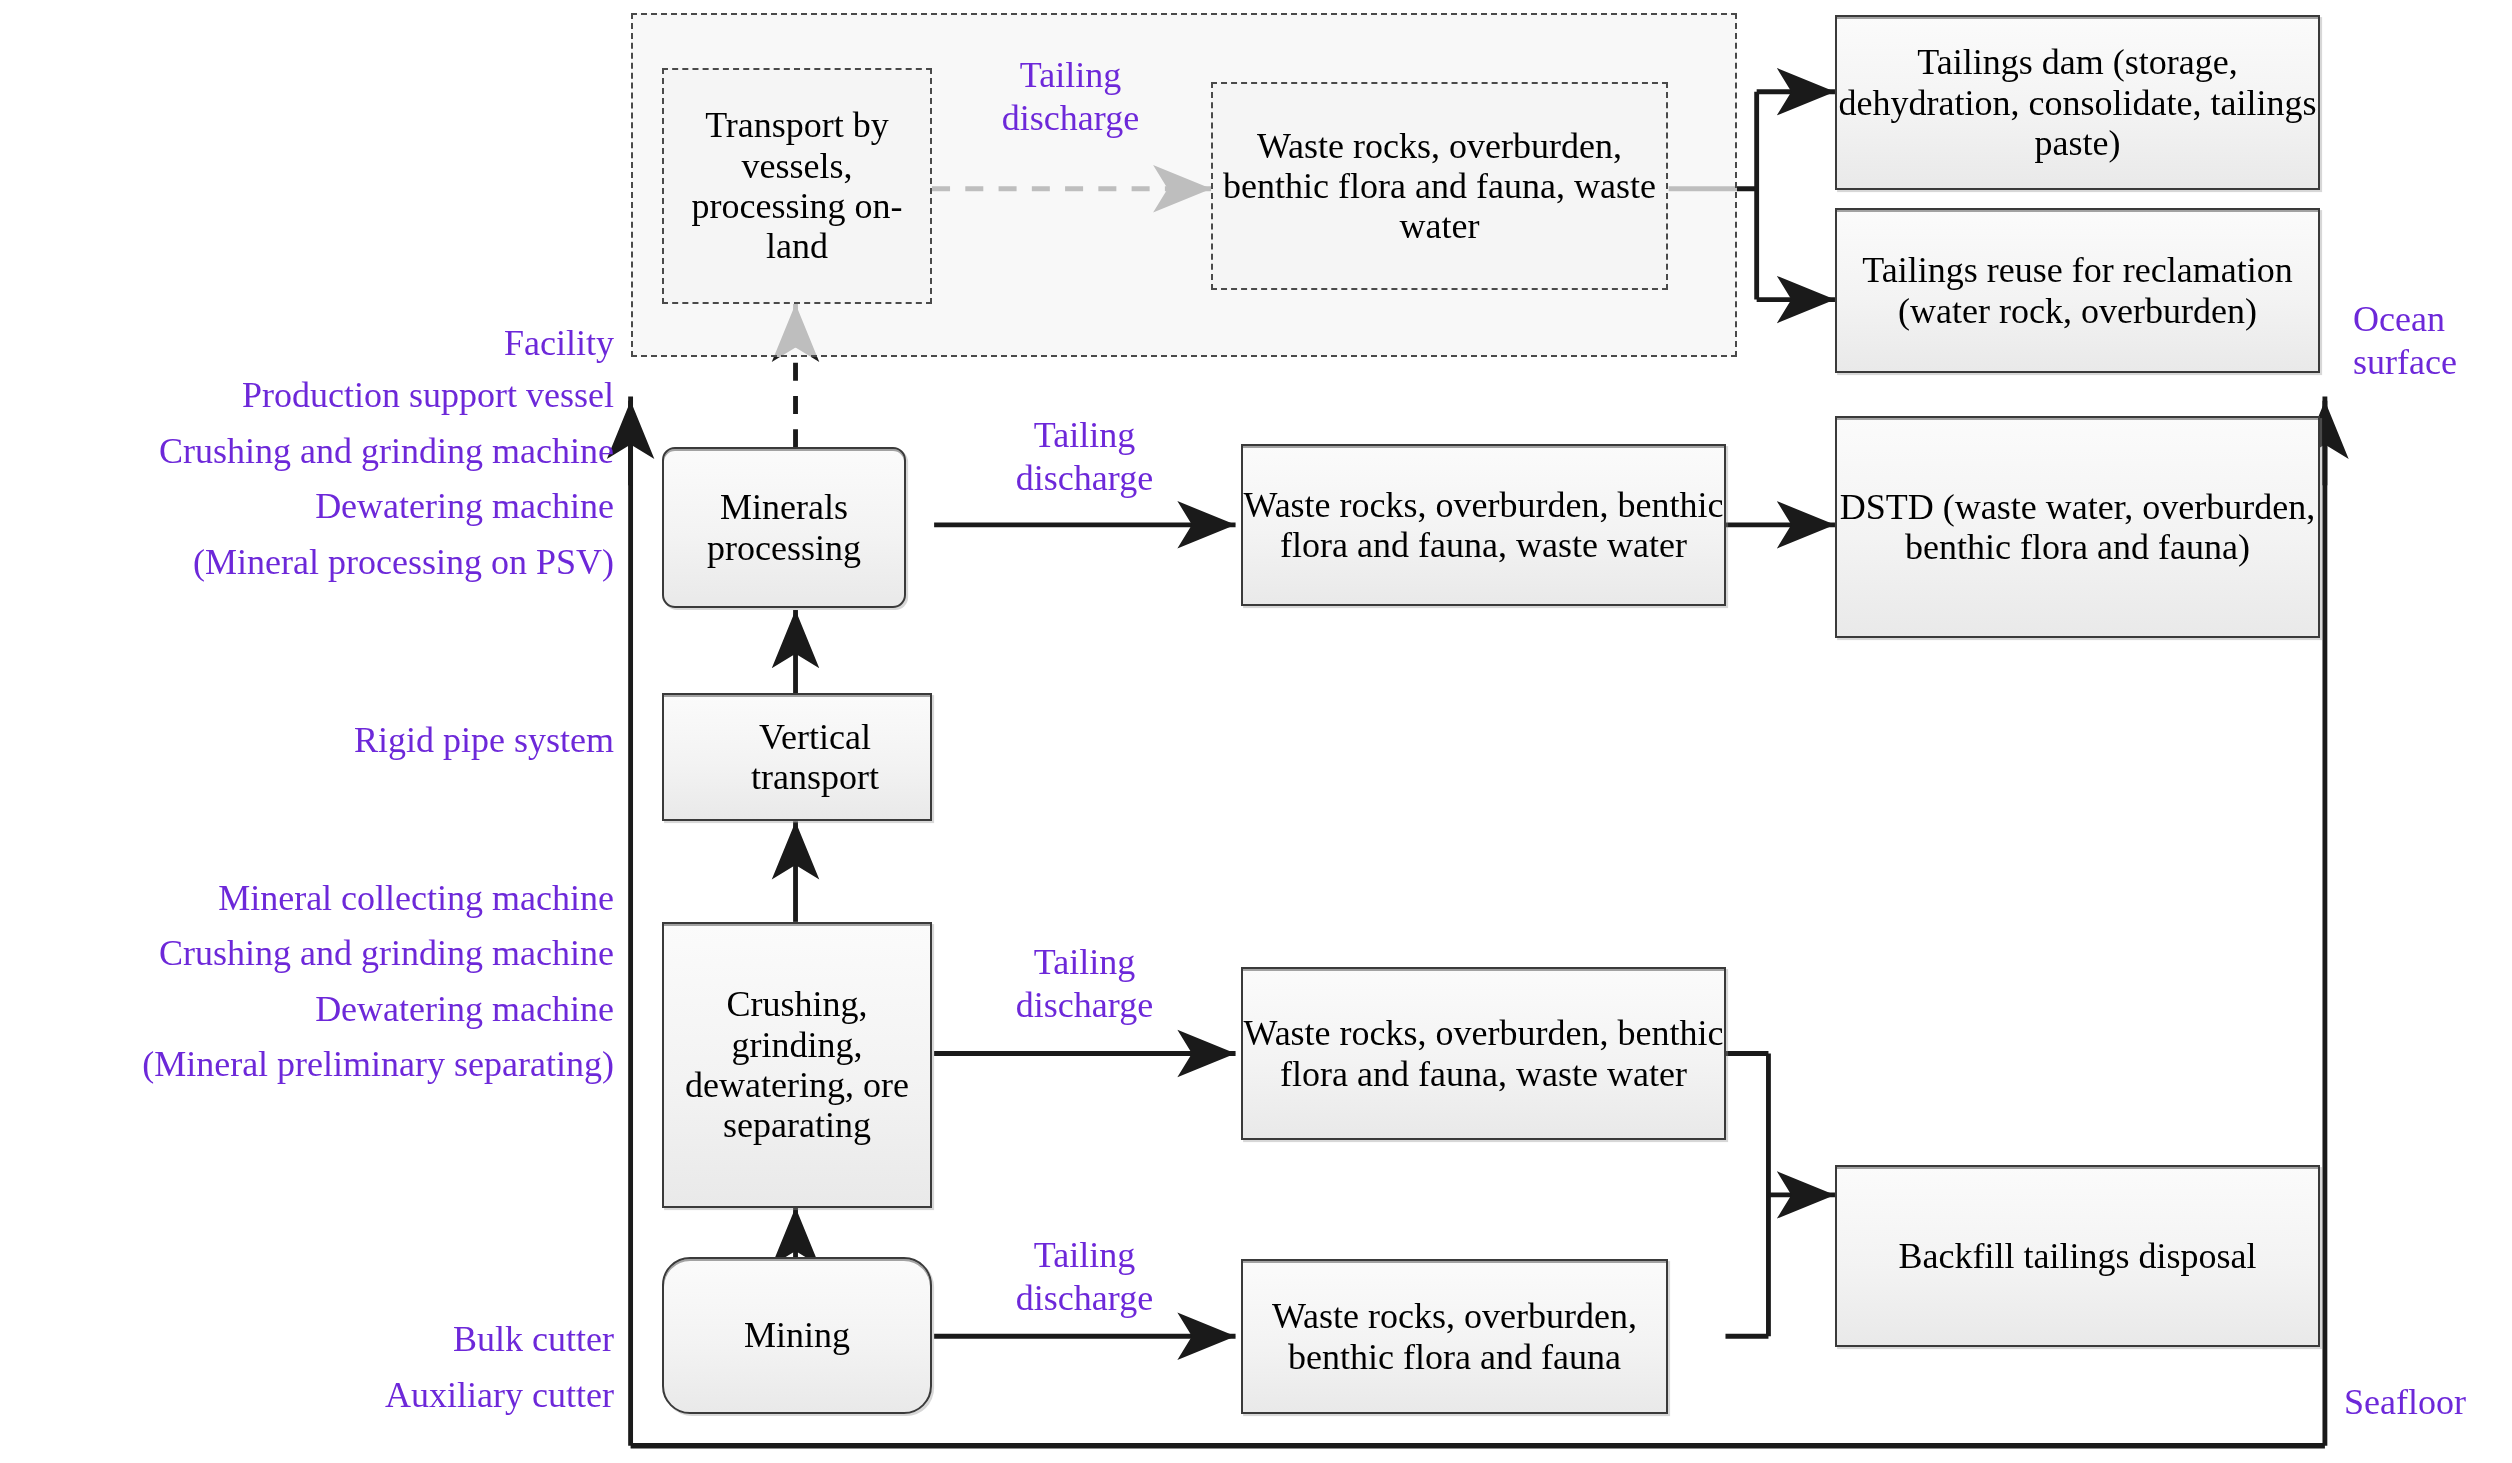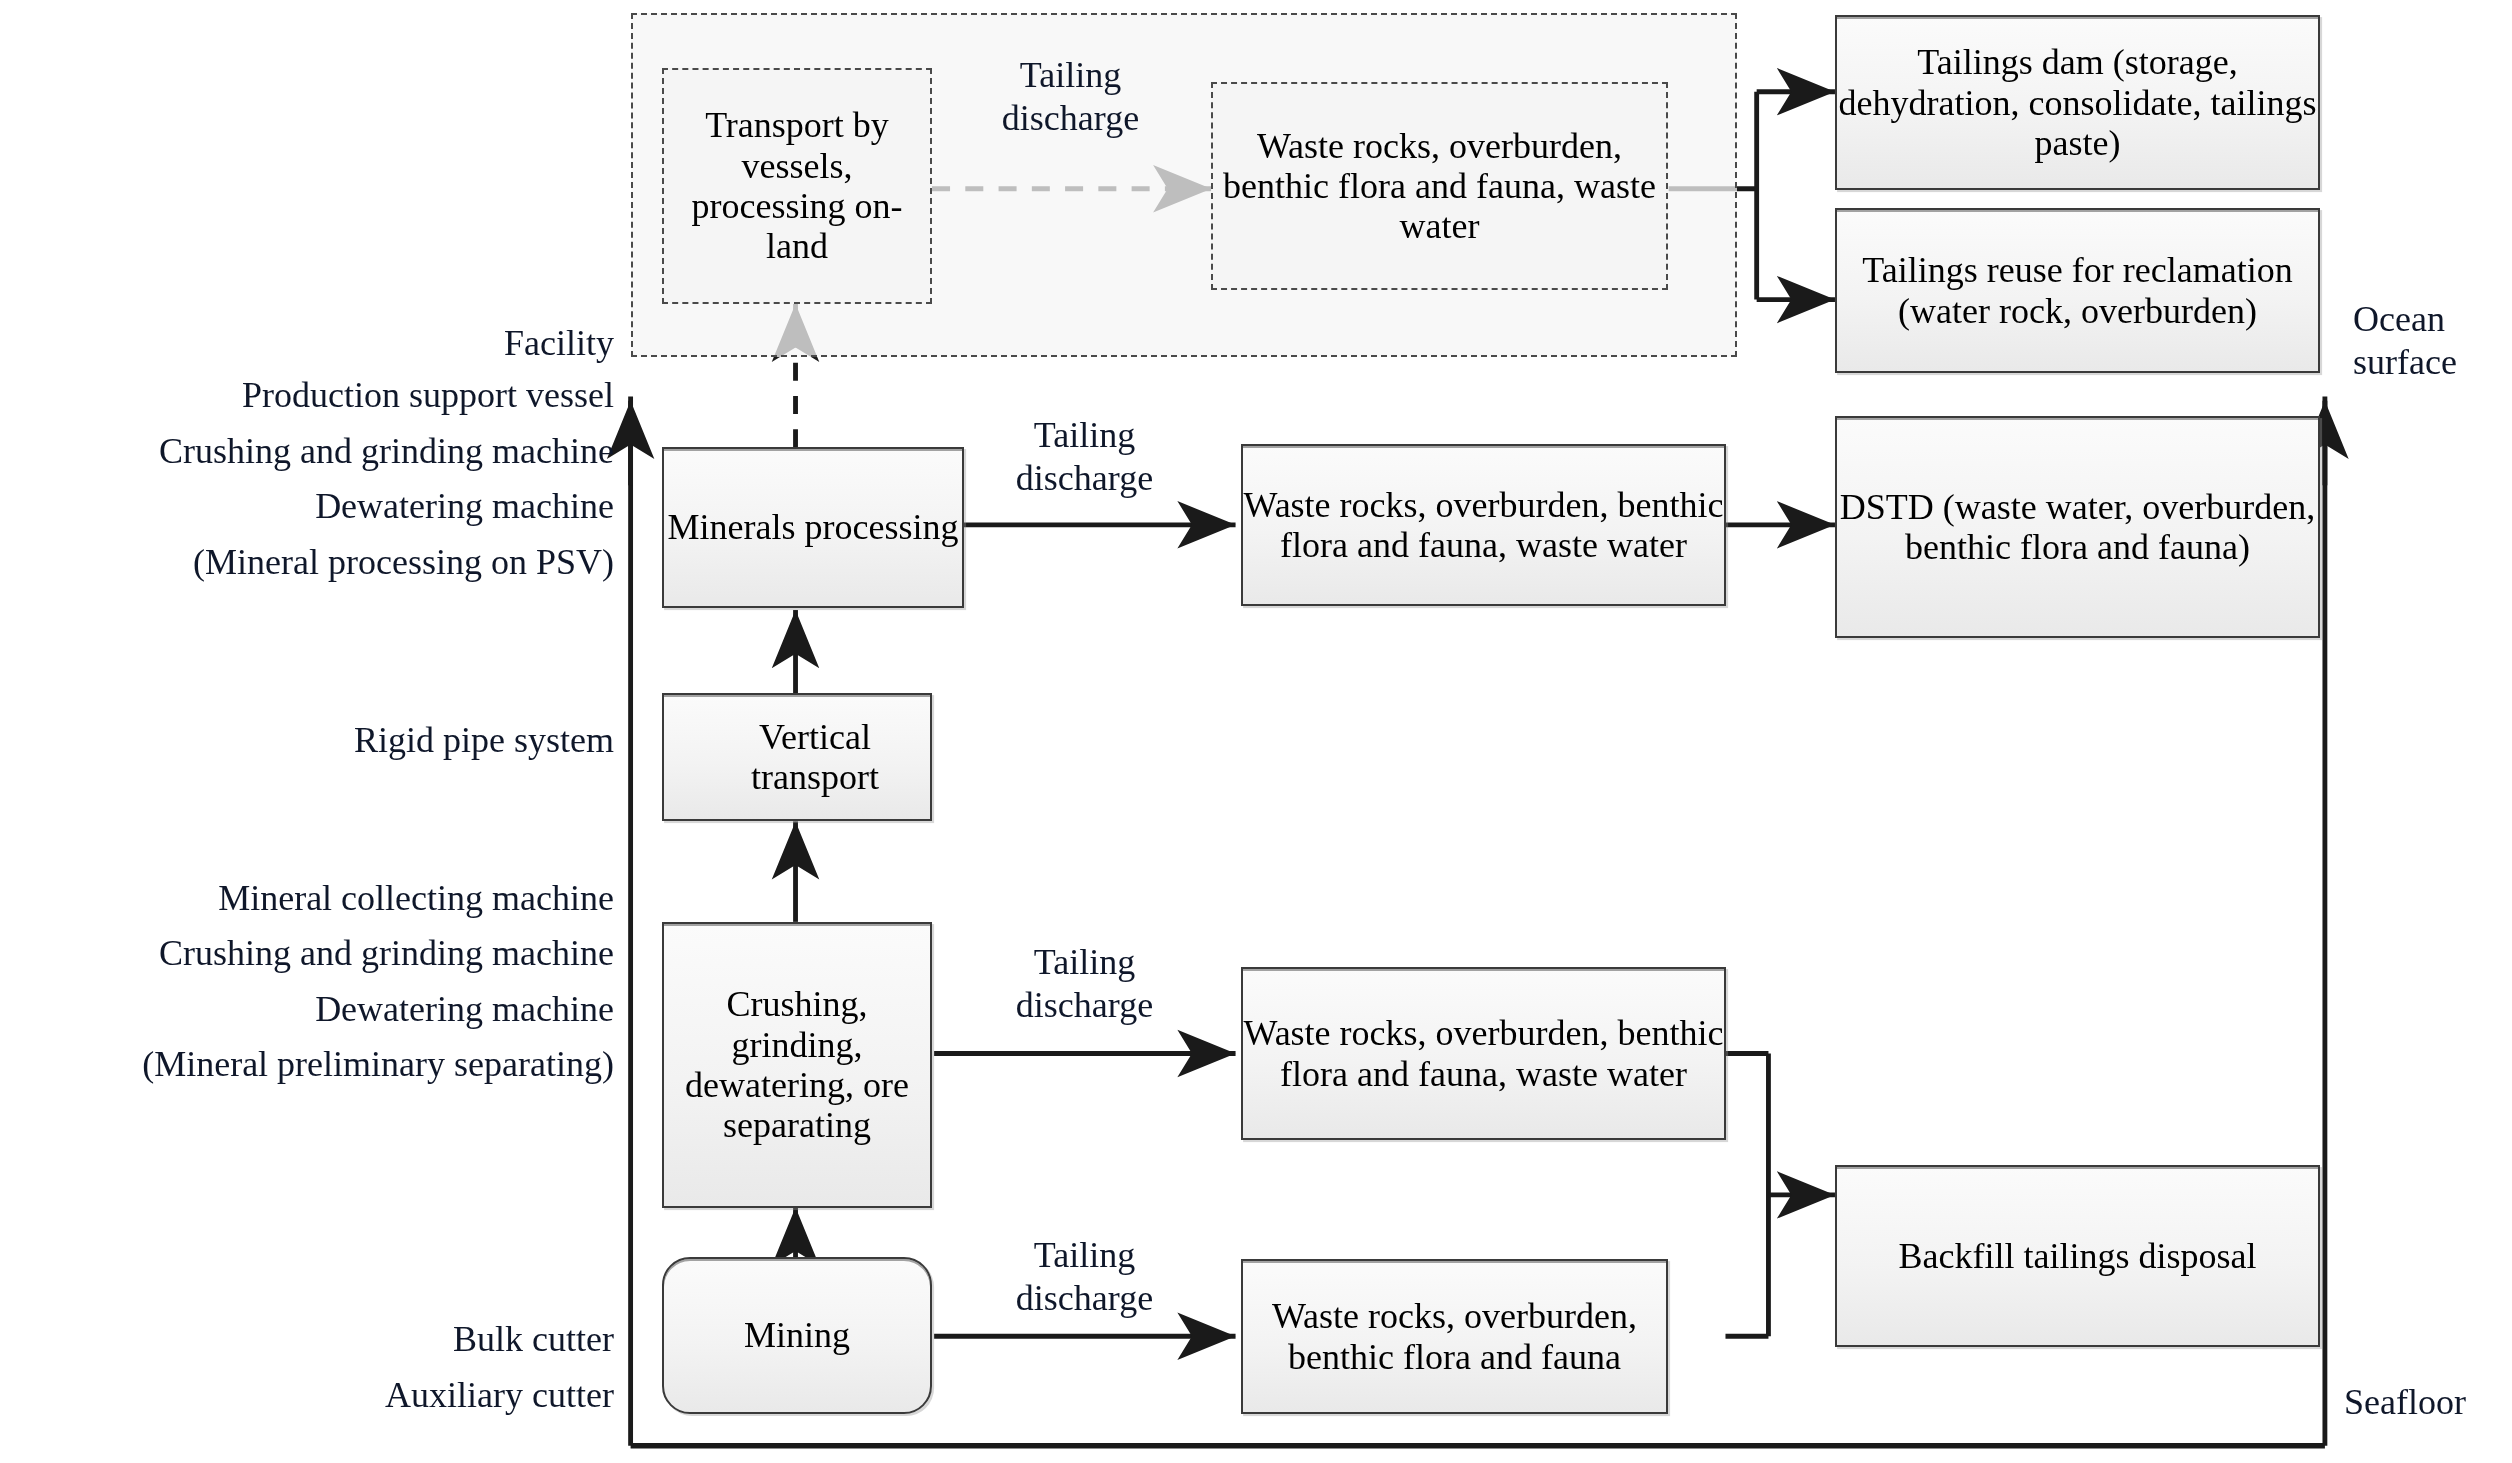--- a/index.html
+++ b/index.html
@@ -8,21 +8,21 @@
   svg.layer{position:absolute;left:0;top:0;width:2512px;height:1464px;}
 
   .node{position:absolute;box-sizing:border-box;display:flex;align-items:center;
         justify-content:center;text-align:center;color:#000;line-height:1.12;
         font-size:36px;}
   .solid{border:2.1px solid #3a3a3a;
          background:linear-gradient(180deg,#fbfbfb 0%,#f3f3f3 55%,#e9e9e9 100%);
          box-shadow:2.1px 2.1px 0 0 rgba(150,150,150,.38), inset 0 2.1px 0 0 rgba(90,90,90,.55);}
   .dashedbox{border:2.8px dashed #4a4a4a;background:rgba(244,244,244,.85);}
   .dashedwrap{border:2.8px dashed #4a4a4a;background:rgba(246,246,246,.75);}
-  .plain{position:absolute;color:#0f172a;font-size:36px;line-height:1.2;}
+  .plain{position:absolute;color:#6d28d9;font-size:36px;line-height:1.2;}
   .lbl-right{text-align:right;}
   .lbl-left{text-align:left;}
   .lbl-center{text-align:center;}
 </style>
 </head>
 <body>
 
 <div id="stage">
 
   <svg class="layer" viewBox="0 0 3625 2112">
@@ -71,21 +71,21 @@
 
     </g>
   </svg>
 
   <div class="dashedwrap" style="position:absolute;left:631px;top:12.5px;width:1102px;height:340px;"></div>
 
   <div class="node dashedbox" style="left:662px;top:68px;width:270px;height:236px;">
     <span>Transport by vessels, processing on-land</span>
   </div>
 
-  <div class="node solid" style="left:662px;top:447px;width:302px;height:161px;">
+  <div class="node solid" style="left:662px;top:447px;width:244px;height:161px;border-radius:13px;">
     <span>Minerals processing</span>
   </div>
 
   <div class="node solid" style="left:662px;top:693px;width:270px;height:128px;padding-left:36px;">
     <span>Vertical transport</span>
   </div>
 
   <div class="node solid" style="left:662px;top:922px;width:270px;height:286px;">
     <span>Crushing, grinding, dewatering, ore separating</span>
   </div>

